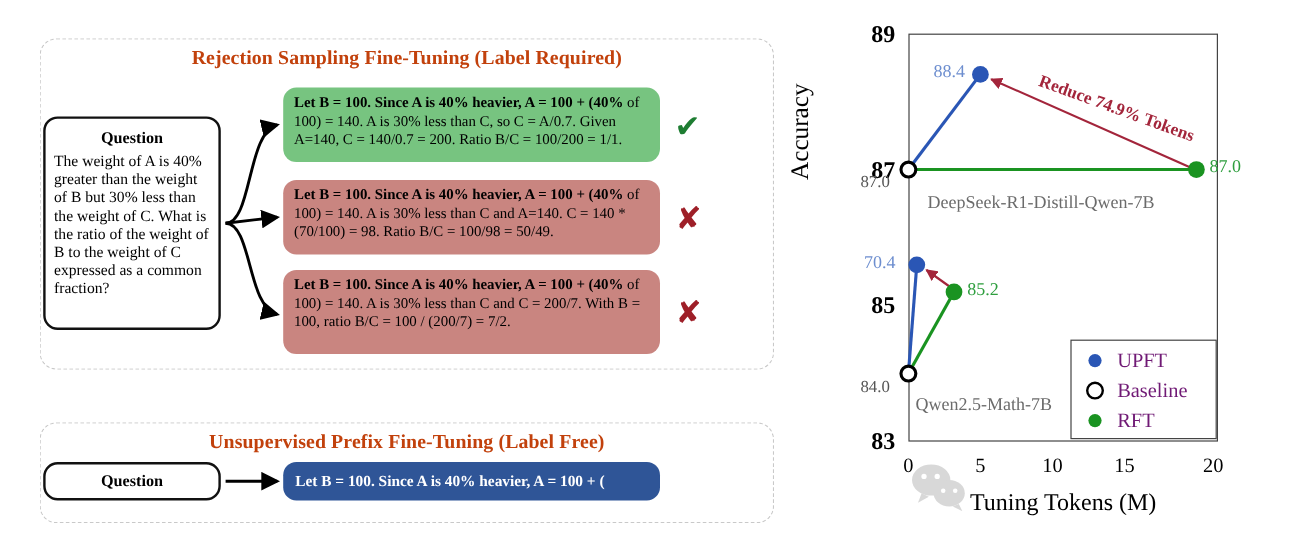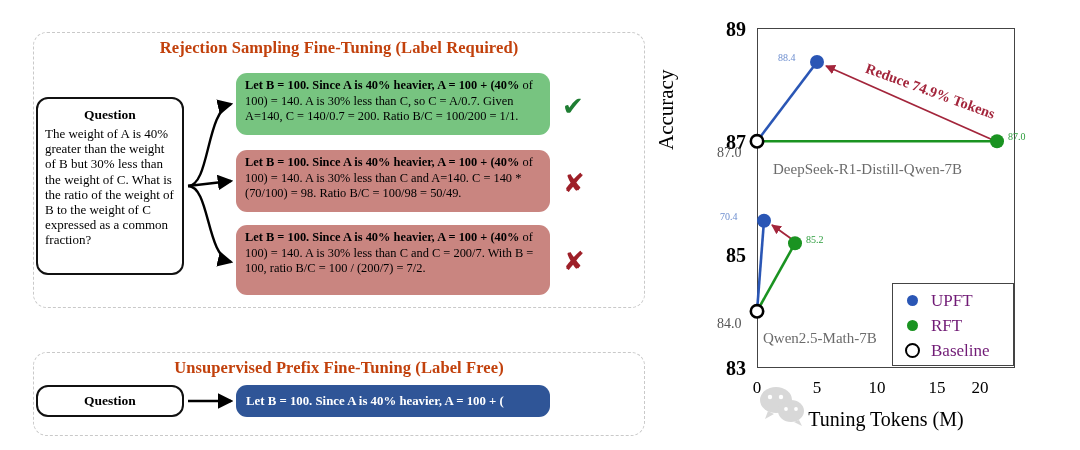--- a/index.html
+++ b/index.html
@@ -97,21 +97,21 @@
   .xtick{
     position:absolute;font-size:17px;color:#000;text-align:center;width:40px;
   }
   .axis-label{position:absolute;font-size:19px;color:#000;}
   #ylabel{
     left:-6px;top:150px;transform:rotate(-90deg);transform-origin:left top;
     white-space:nowrap;font-size:21px;
   }
   #xlabel{left:97px;top:408px;width:258px;text-align:center;font-size:20px;}
 
-  .pt-label{position:absolute;font-size:10px;white-space:nowrap;}
+  .pt-label{position:absolute;font-size:15px;white-space:nowrap;}
   .pt-label.blue{color:#6d8ecf;}
   .pt-label.green{color:#2e9e3e;}
   .pt-label.small-ax{color:#555;font-size:14px;}
   .model-label{position:absolute;font-size:15px;color:#6b6b6b;white-space:nowrap;}
   .ann{position:absolute;color:#a3253b;font-weight:bold;font-size:14.5px;white-space:nowrap;}
   #ann1{left:209px;top:60px;transform:rotate(20deg);transform-origin:left top;}
   #ann2{left:167px;top:217px;}
 
   .legend{
     position:absolute;left:232px;top:283px;width:122px;height:83px;
@@ -192,21 +192,21 @@
 
     <div class="ytick" style="left:44px;top:18px;">89</div>
     <div class="ytick" style="left:44px;top:131px;">87</div>
     <div class="ytick" style="left:44px;top:244px;">85</div>
     <div class="ytick" style="left:44px;top:357px;">83</div>
 
     <div class="xtick" style="left:77px;top:378px;">0</div>
     <div class="xtick" style="left:137px;top:378px;">5</div>
     <div class="xtick" style="left:197px;top:378px;">10</div>
     <div class="xtick" style="left:257px;top:378px;">15</div>
-    <div class="xtick" style="left:300px;top:378px;">20</div>
+    <div class="xtick" style="left:331px;top:378px;">20</div>
 
     <div id="plot-frame"></div>
 
     <svg class="overlay" style="width:420px;height:450px;">
       <defs>
         <marker id="rh" viewBox="0 0 10 10" refX="9" refY="5" markerWidth="5.5" markerHeight="5.5" orient="auto-start-reverse">
           <path d="M 0 0 L 10 5 L 0 10 z" fill="#a3253b"></path>
         </marker>
       </defs>
 
@@ -239,29 +239,29 @@
 
     <div class="legend">
       <div class="row">
         <span class="swatch">
             <span class="dot blue"></span>
           </span>
         <span class="lbl">UPFT</span>
       </div>
       <div class="row">
         <span class="swatch">
+            <span class="dot hollow"></span>
+          </span>
+        <span class="lbl">Baseline</span>
+      </div>
+      <div class="row">
+        <span class="swatch">
             <span class="dot green"></span>
           </span>
         <span class="lbl">RFT</span>
-      </div>
-      <div class="row">
-        <span class="swatch">
-            <span class="dot hollow"></span>
-          </span>
-        <span class="lbl">Baseline</span>
       </div>
     </div>
   </div>
 
   <div id="wm">
     <svg width="56" height="40" viewBox="0 0 56 40">
       <ellipse cx="21" cy="14" rx="16" ry="13" fill="#d8d8d8"></ellipse>
       <path d="M13 25 L10 33 L19 28 Z" fill="#d8d8d8"></path>
       <circle cx="15" cy="11" r="2.2" fill="#ffffff"></circle>
       <circle cx="26" cy="11" r="2.2" fill="#ffffff"></circle>

